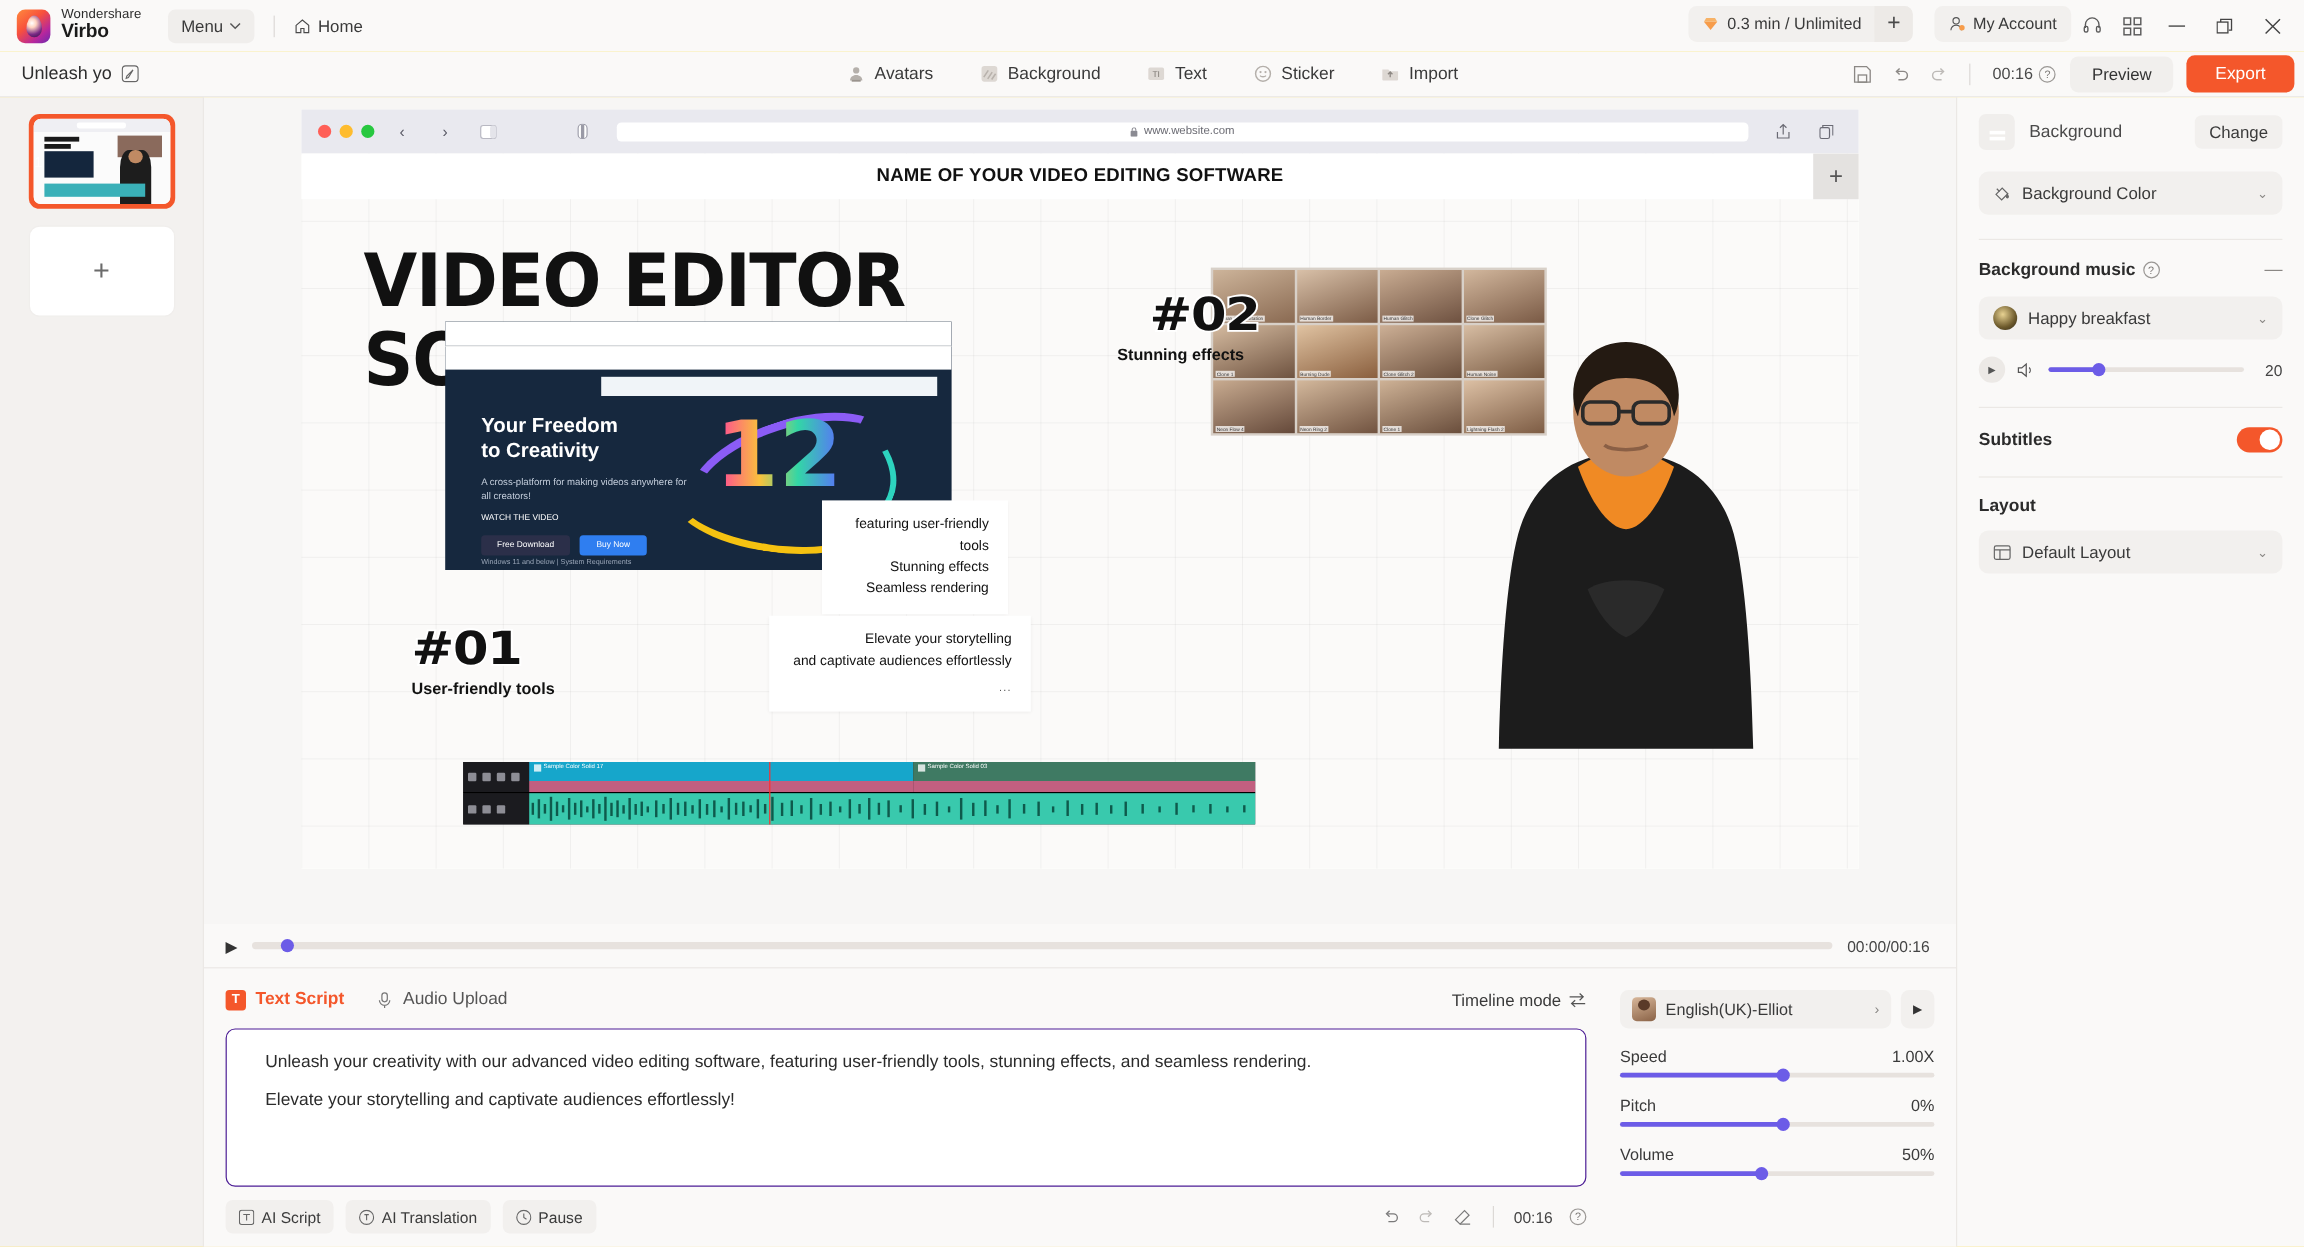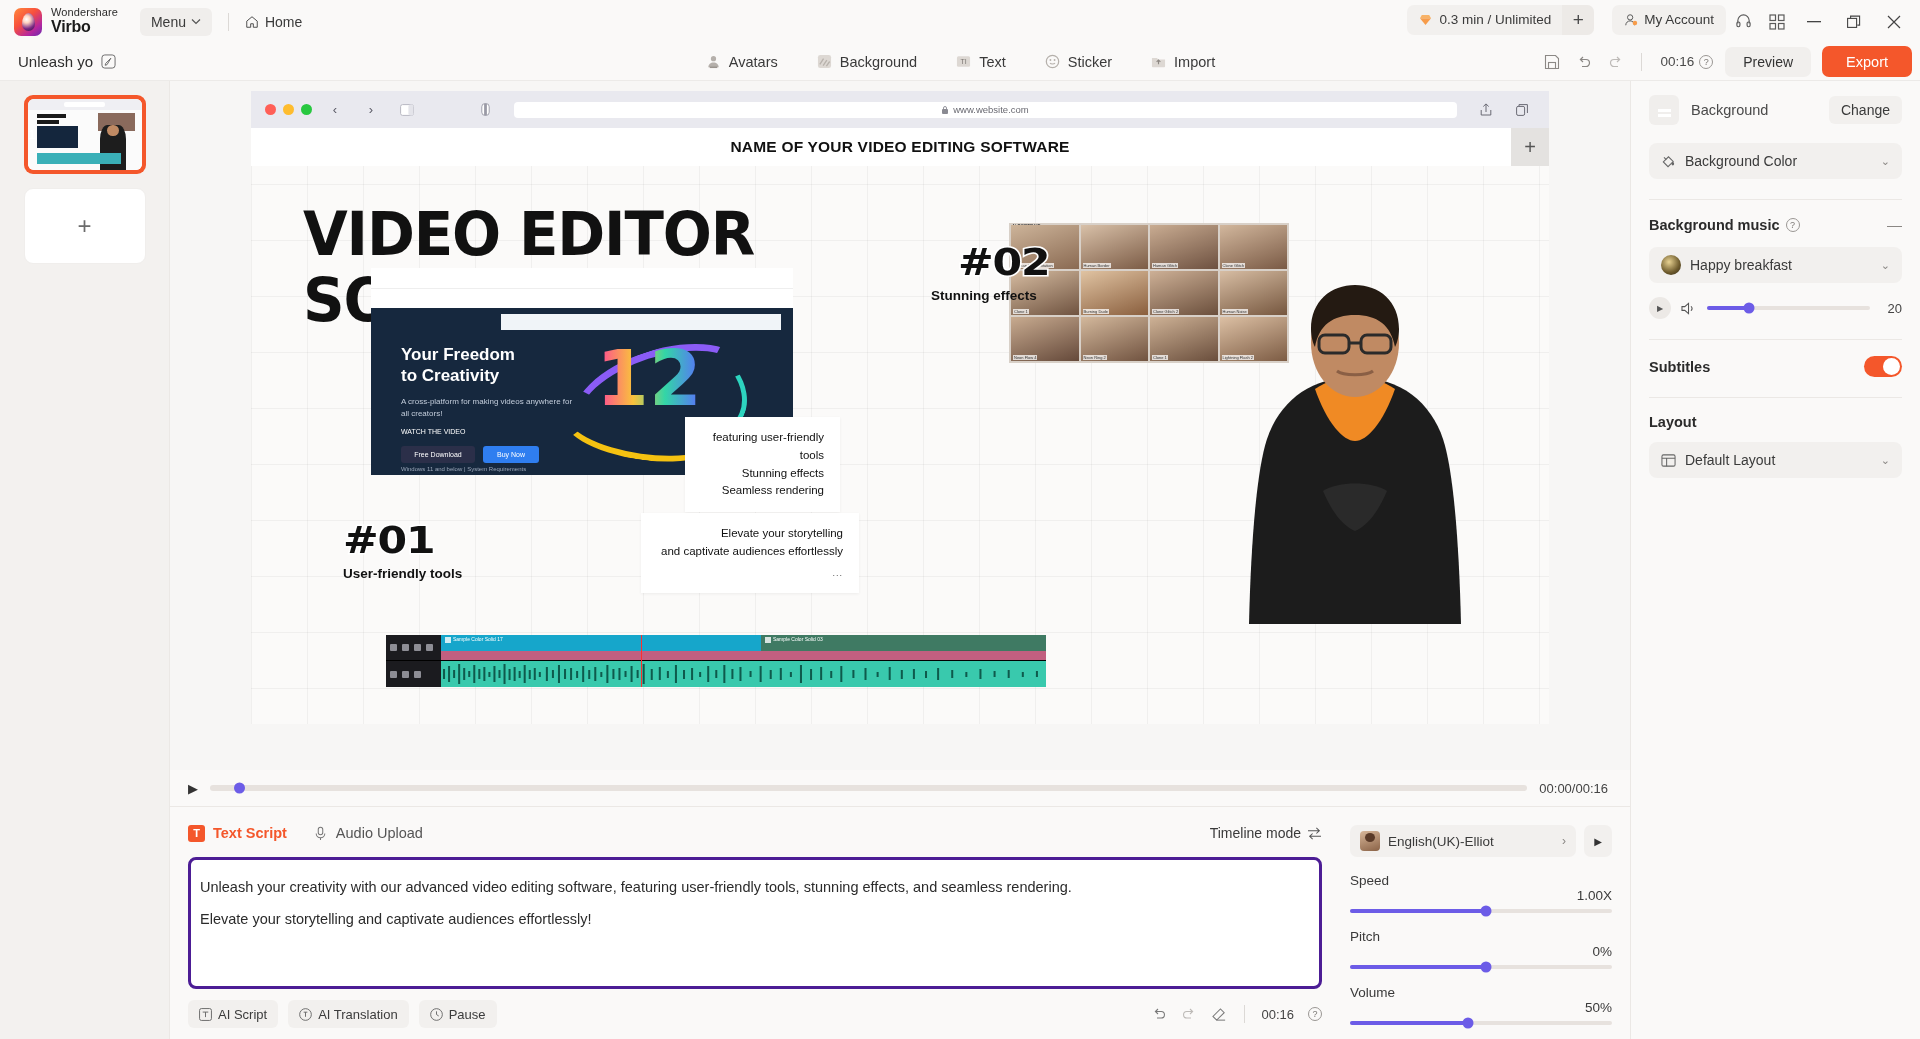--- a/index.html
+++ b/index.html
@@ -213,35 +213,35 @@
   .sec-title { font-size:14.5px; font-weight:bold; color:#2b2b2b; margin-bottom:12px;}
 
   
   .bottom { height:233px; flex:0 0 233px; background:#faf9f8; border-top:1px solid #ebe8e5; display:flex; }
   .bleft { flex:1; min-width:0; padding:10px 18px 0 18px; display:flex; flex-direction:column; }
   .btabs { display:flex; align-items:center; gap:26px; height:32px; }
   .btab { display:flex; align-items:center; gap:8px; font-size:14.5px; color:#555; cursor:pointer; }
   .btab.active { color:#f4572b; font-weight:bold; }
   .tab-t { width:17px; height:17px; border-radius:3px; background:#f4572b; color:#fff; font-size:11px; display:flex; align-items:center; justify-content:center; font-weight:bold;}
   .tl-mode { margin-left:auto; font-size:14px; color:#3a3a3a; display:flex; align-items:center; gap:6px; cursor:pointer;}
-  .script-box { flex:1; margin-top:8px; border:3px solid #4c1d95; border-radius:8px; background:#fff; padding:16px 9px; position:relative; min-height:0;}
+  .script-box { flex:1; margin-top:8px; border:1px solid #4c1d95; border-radius:8px; background:#fff; padding:16px 32px; position:relative; min-height:0;}
   .script-box p { font-size:14.5px; color:#2b2b2b; line-height:1.65; }
   .bactions { height:50px; display:flex; align-items:center; gap:10px; }
   .chip { height:28px; padding:0 11px; border-radius:6px; background:#f2f0ee; display:flex; align-items:center; gap:6px; font-size:13px; color:#3b3b3b; cursor:pointer;}
   .bactions-right { margin-left:auto; display:flex; align-items:center; gap:14px; color:#6a6a6a;}
 
   .bright { width:290px; flex:0 0 290px; padding:18px 18px 0 10px; }
   .voice-row { display:flex; gap:8px; align-items:center;}
   .voice-sel { flex:1; height:32px; border-radius:7px; background:#f2f0ee; display:flex; align-items:center; gap:8px; padding:0 10px; font-size:13.5px; color:#3a3a3a; cursor:pointer;}
   .voice-av { width:20px; height:20px; border-radius:4px; background:linear-gradient(160deg,#d8b79a,#8a6246); flex:0 0 20px; position:relative; overflow:hidden;}
   .voice-av:after{content:'';position:absolute;left:5px;top:2px;width:10px;height:9px;border-radius:50%;background:#5a3a28;}
   .voice-sel .chev { margin-left:auto; color:#8a8784; font-size:12px;}
   .voice-play { width:28px; height:32px; border-radius:7px; background:#f2f0ee; display:flex; align-items:center; justify-content:center; font-size:10px; color:#333; cursor:pointer;}
   .sl-group { margin-top:16px; }
-  .sl-top { display:flex; font-size:13.5px; color:#3a3a3a; margin-bottom:6px;flex-direction:column;}
+  .sl-top { display:flex; font-size:13.5px; color:#3a3a3a; margin-bottom:6px;}
   .sl-top .v { margin-left:auto; }
   .sl-track { height:4px; border-radius:2px; background:#e7e2de; position:relative; cursor:pointer;}
   .sl-fill { position:absolute; left:0; top:0; bottom:0; border-radius:2px; background:#6c5ce7;}
   .sl-knob { position:absolute; top:50%; transform:translate(-50%,-50%); width:11px; height:11px; border-radius:50%; background:#6c5ce7;}
   svg { display:block; }
 </style>
 </head>
 <body>
 
 <div class="app">

